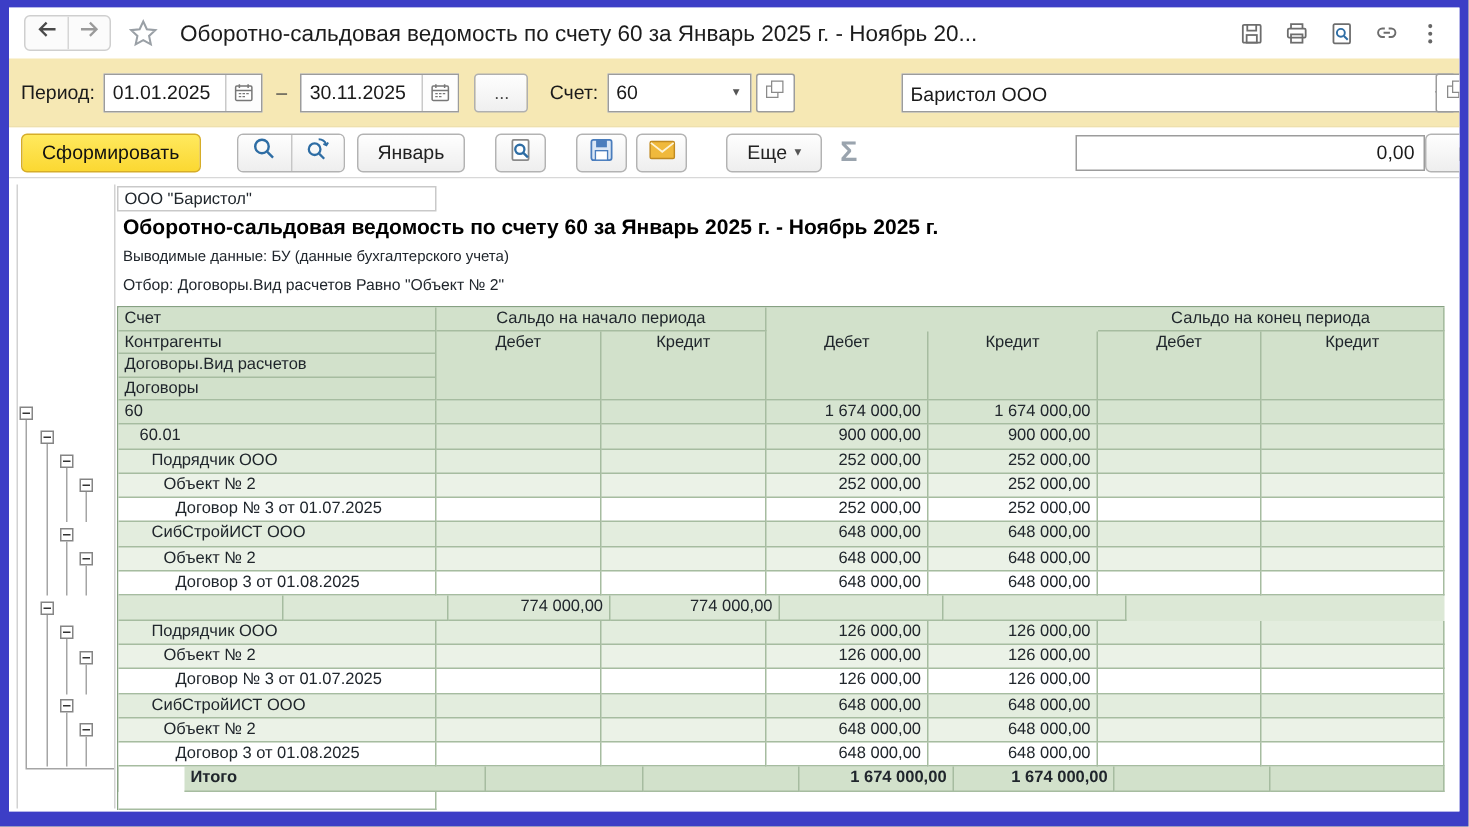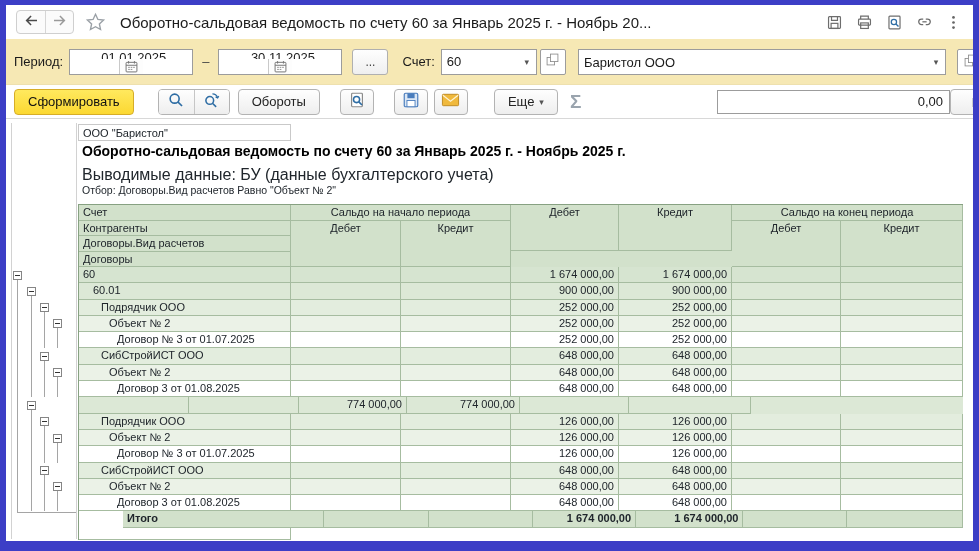--- a/index.html
+++ b/index.html
@@ -22,30 +22,30 @@
   .ticons{margin-left:auto; display:flex; align-items:center; gap:13px; padding-right:2px;}
   .ticon{display:flex; align-items:center; justify-content:center;}
 
   
   .filterbar{position:relative; height:46px; background:var(--filterbg,#f6e8b4);
     display:flex; align-items:center; padding-left:8px; overflow:hidden; border-bottom:1px solid #eee0ae;}
   .flabel{font-size:13px; color:#1a1a1a; margin-right:6px;}
   .fld{height:26px; background:#fff; border:1px solid #9c9c9c; display:flex; align-items:center; font-size:13px; color:#1a1a1a;}
   .fld .val{flex:1 1 auto; padding-left:5px; white-space:nowrap; overflow:hidden;}
   .calbtn{width:24px; height:24px; border-left:1px solid #c9c9c9; display:flex; align-items:center; justify-content:center; background:#fdfdfd;}
-  .datefld{width:124px;flex-direction:column;}
+  .datefld{width:106px;}
   .dash{margin:0 9px; color:#444; font-size:13px;}
   .dotsbtn{margin-left:10px; width:36px; height:26px; border:1px solid #b0b0b0; border-radius:3px;
     background:linear-gradient(#fefefe,#efefef); font-size:12px; color:#444; display:flex; align-items:center; justify-content:center;}
   .acclabel{margin-left:14px;}
   .accfld{width:96px;}
   .ddarrow{width:18px; text-align:center; color:#555; font-size:9px; flex:0 0 auto;}
   .choosebtn{margin-left:3px; width:26px; height:26px; border:1px solid #9c9c9c; border-radius:2px; background:#fff;
     display:flex; align-items:center; justify-content:center;}
-  .orgfld{position:absolute; left:572px; top:10px; width:368px;}
+  .orgfld{position:absolute; left:595px; top:10px; width:368px;}
   .orgchoose{position:absolute; left:948px; top:10px;}
 
   
   .toolbar{position:relative; height:34px; background:#fff; border-bottom:1px solid #d8d8d8;
     display:flex; align-items:center; padding-left:8px; overflow:hidden;}
   .btn{height:26px; border:1px solid #b3b3b3; border-radius:4px; background:linear-gradient(#fefefe,#eeeeee);
     font-size:13px; color:#222; display:flex; align-items:center; justify-content:center; padding:0 13px; white-space:nowrap;}
   .btn.primary{background:linear-gradient(#ffe95e,var(--genbg,#fbd832)); border-color:#d6ad28; color:#111;}
   .btngrp{margin-left:24px; height:26px; display:flex; border:1px solid #b3b3b3; border-radius:4px; overflow:hidden;}
   .btngrp .ibtn{width:35px; height:100%; display:flex; align-items:center; justify-content:center; background:linear-gradient(#fefefe,#eeeeee);}
@@ -55,25 +55,25 @@
   .sumfld{position:absolute; left:711px; top:5px; width:233px; height:24px; border:1px solid #9c9c9c; background:#fff;
     font-size:13px; color:#1a1a1a; text-align:right; padding:3px 6px 0 0;}
   .more2{position:absolute; left:944px; top:4px; width:70px;}
 
   
   .report{position:relative; height:422px; background:#fff; overflow:hidden; color:#20262c;}
   .mline{position:absolute; top:4px; height:416px; width:1px; background:#d2d2d2;}
   .orgcell{position:absolute; left:72px; top:5px; width:213px; height:17px; border:1px solid #c9c9c9;
     font-size:11px; line-height:14px; padding:1px 4px; white-space:nowrap;}
   .rtitle{position:absolute; left:72px; top:24px; padding-left:4px; font-size:14px; font-weight:bold; color:#000; white-space:nowrap;}
-  .rnote1{position:absolute; left:72px; top:47px; padding-left:4px; font-size:16px;}
+  .rnote1{position:absolute; left:72px; top:47px; padding-left:4px; font-size:10px;}
   .rnote2{position:absolute; left:72px; top:65px; padding-left:4px; font-size:10.5px;}
 
   .tbl{position:absolute; left:72px; top:85px; width:885px; border-left:1px solid #87a182; border-top:1px solid #87a182;}
-  .thead{display:flex; background:var(--hdrbg,#d2e1cb);}
+  .thead{display:flex; background:var(--hdrbg,#d2e1cb);align-items:flex-end;}
   .hc1{width:212px; display:flex; flex-direction:column; border-right:1px solid var(--bc,#a6bca0);}
   .hc1 div{height:15.5px; border-bottom:1px solid var(--bc,#a6bca0); font-size:11px; line-height:14px; padding:0 4px; white-space:nowrap;}
   .grp .gt{height:16px; border-right:1px solid var(--bc,#a6bca0); border-bottom:1px solid var(--bc,#a6bca0);
     font-size:11px; line-height:15px; text-align:center; white-space:nowrap;}
   .gs{display:flex; height:46px;}
   .gs div{border-right:1px solid var(--bc,#a6bca0); border-bottom:1px solid var(--bc,#a6bca0);
     font-size:11px; padding-top:1px; text-align:center;}
   .g1{width:220px;} .g1 .gs div{width:110px;}
   .g2{width:221px;} .g2 .gs div:first-child{width:108px;} .g2 .gs div:last-child{width:113px;}
   .g3{width:231px;} .g3 .gs div:first-child{width:109px;} .g3 .gs div:last-child{width:122px;}
@@ -234,21 +234,21 @@
         <span>
           <svg width="18" height="18" viewBox="0 0 20 20" fill="none">
               <circle cx="7.5" cy="10.5" r="4.3" stroke="#2e6da4" stroke-width="1.7"></circle>
               <path d="M10.8 13.8l3.8 3.8" stroke="#2e6da4" stroke-width="1.7"></path>
               <path d="M10.5 3.2a6 6 0 015.6 3.9" stroke="#2e6da4" stroke-width="1.5"></path>
               <path d="M17.5 5.6l-1.3 2-2.2-1" fill="none" stroke="#2e6da4" stroke-width="1.5"></path>
             </svg>
         </span>
       </div>
     </div>
-    <div class="btn" style="margin-left:8px">Обороты</div>
+    <div class="btn" style="margin-left:8px">Январь</div>
     <div class="btn iconbtn" style="margin-left:20px">
       <span>
         <svg width="18" height="18" viewBox="0 0 20 20" fill="none">
             <rect x="4" y="2.5" width="12" height="15" rx="1" stroke="#8a8a8a" stroke-width="1.3" fill="#fff"></rect>
             <circle cx="9.5" cy="9.5" r="3.4" stroke="#2e6da4" stroke-width="1.7"></circle>
             <path d="M12.1 12.1l3.4 3.4" stroke="#2e6da4" stroke-width="1.8"></path>
           </svg>
       </span>
     </div>
     <div class="btn iconbtn" style="margin-left:20px">

